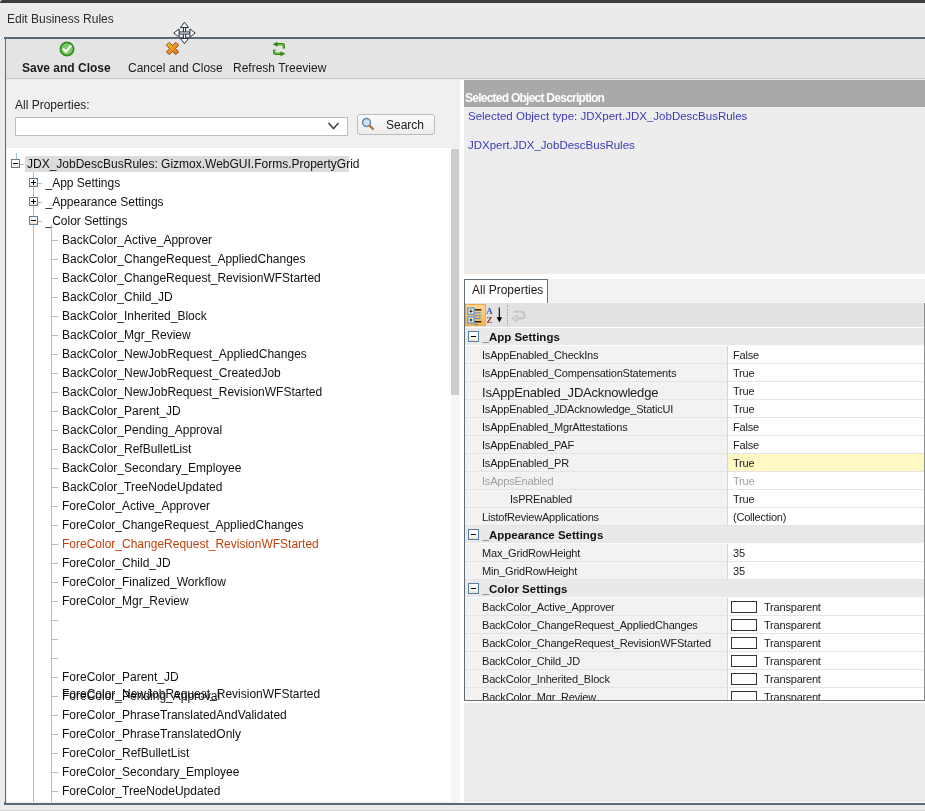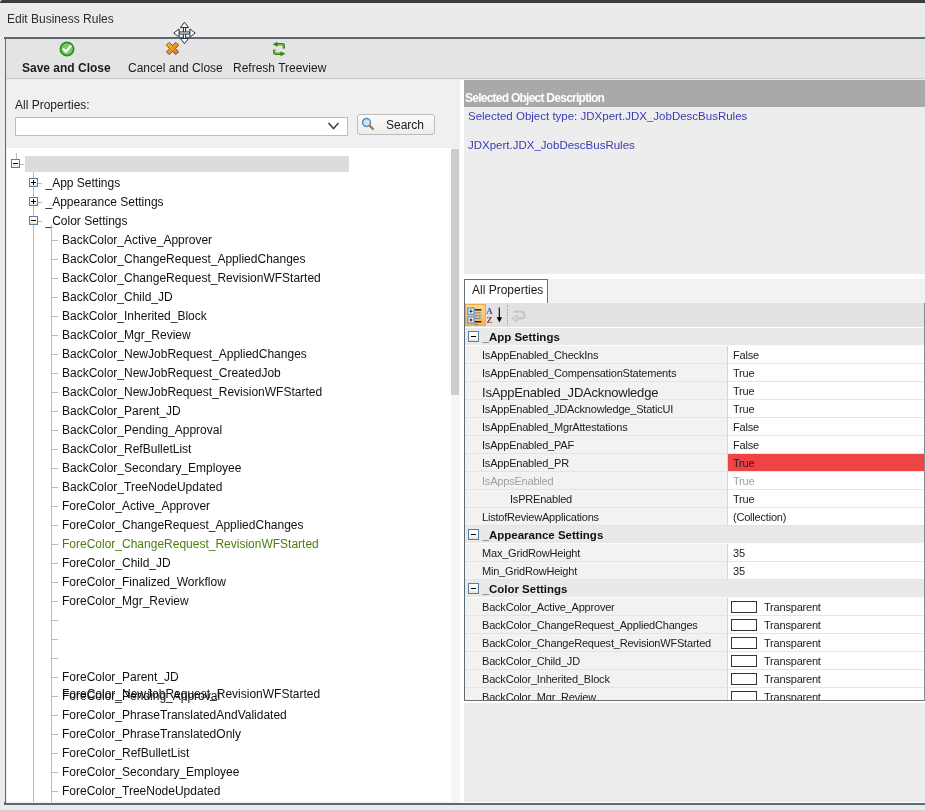--- a/index.html
+++ b/index.html
@@ -61,20 +61,21 @@
   <line x1="8.5" y1="8.5" x2="12" y2="12" stroke="#b07838" stroke-width="2.4" stroke-linecap="round"></line>
 </svg>
 <div class="txt" style="left:386px;top:118px;font-size:12px;color:#222;">Search</div>
 
 <div class="abs" style="left:7px;top:148px;width:453px;height:654px;background:#fff;overflow:hidden;" id="treebox">
 <div class="abs" style="left:444px;top:0;width:9px;height:654px;background:#f6f6f6;"></div>
 <div class="abs" style="left:444px;top:1px;width:8px;height:246px;background:#cdcdcd;"></div>
 <div class="abs" style="left:8.5px;top:5px;width:1px;height:6px;background:#a8bed2;"></div>
 <div class="abs" style="left:13px;top:15.5px;width:4px;height:1px;background:#a8bed2;"></div>
 <div class="abs" style="left:18px;top:7.5px;width:324px;height:16px;background:#dcdcdc;"></div>
+<div class="txt" style="left:20px;top:9px;font-size:12px;color:#111;">JDX_JobDescBusRules: Gizmox.WebGUI.Forms.PropertyGrid</div>
 <div class="abs" style="left:4.0px;top:11.0px;width:9px;height:9px;border:1px solid #5b7e9e;background:linear-gradient(180deg,#ffffff 55%,#ecdfc4 100%);"></div>
     <div class="abs" style="left:6.0px;top:15.0px;width:5px;height:1px;background:#000;"></div>
 <div class="abs" style="left:26px;top:24px;width:1px;height:630px;background:#a8bed2;"></div>
 <div class="abs" style="left:30px;top:34.5px;width:5px;height:1px;background:#a8bed2;"></div>
 <div class="txt" style="left:38.5px;top:28.0px;font-size:12px;color:#111;">_App Settings</div>
 <div class="abs" style="left:21.5px;top:30.0px;width:9px;height:9px;border:1px solid #5b7e9e;background:linear-gradient(180deg,#ffffff 55%,#ecdfc4 100%);"></div>
     <div class="abs" style="left:23.5px;top:34.0px;width:5px;height:1px;background:#000;"></div>
     <div class="abs" style="left:25.5px;top:32.0px;width:1px;height:5px;background:#000;"></div>
 <div class="abs" style="left:30px;top:53.5px;width:5px;height:1px;background:#a8bed2;"></div>
 <div class="txt" style="left:38.5px;top:47.0px;font-size:12px;color:#111;">_Appearance Settings</div>
@@ -112,21 +113,21 @@
 <div class="txt" style="left:55px;top:294.0px;font-size:12px;color:#111;">BackColor_RefBulletList</div>
 <div class="abs" style="left:44px;top:319.5px;width:7px;height:1px;background:#a8bed2;"></div>
 <div class="txt" style="left:55px;top:313.0px;font-size:12px;color:#111;">BackColor_Secondary_Employee</div>
 <div class="abs" style="left:44px;top:338.5px;width:7px;height:1px;background:#a8bed2;"></div>
 <div class="txt" style="left:55px;top:332.0px;font-size:12px;color:#111;">BackColor_TreeNodeUpdated</div>
 <div class="abs" style="left:44px;top:357.5px;width:7px;height:1px;background:#a8bed2;"></div>
 <div class="txt" style="left:55px;top:351.0px;font-size:12px;color:#111;">ForeColor_Active_Approver</div>
 <div class="abs" style="left:44px;top:376.5px;width:7px;height:1px;background:#a8bed2;"></div>
 <div class="txt" style="left:55px;top:370.0px;font-size:12px;color:#111;">ForeColor_ChangeRequest_AppliedChanges</div>
 <div class="abs" style="left:44px;top:395.5px;width:7px;height:1px;background:#a8bed2;"></div>
-<div class="txt" style="left:55px;top:389.0px;font-size:12px;color:#4d7c0f;">ForeColor_ChangeRequest_RevisionWFStarted</div>
+<div class="txt" style="left:55px;top:389.0px;font-size:12px;color:#c2410c;">ForeColor_ChangeRequest_RevisionWFStarted</div>
 <div class="abs" style="left:44px;top:414.5px;width:7px;height:1px;background:#a8bed2;"></div>
 <div class="txt" style="left:55px;top:408.0px;font-size:12px;color:#111;">ForeColor_Child_JD</div>
 <div class="abs" style="left:44px;top:433.5px;width:7px;height:1px;background:#a8bed2;"></div>
 <div class="txt" style="left:55px;top:427.0px;font-size:12px;color:#111;">ForeColor_Finalized_Workflow</div>
 <div class="abs" style="left:44px;top:452.5px;width:7px;height:1px;background:#a8bed2;"></div>
 <div class="txt" style="left:55px;top:446.0px;font-size:12px;color:#111;">ForeColor_Mgr_Review</div>
 <div class="abs" style="left:44px;top:471.5px;width:7px;height:1px;background:#a8bed2;"></div>
 <div class="abs" style="left:44px;top:490.5px;width:7px;height:1px;background:#a8bed2;"></div>
 <div class="abs" style="left:44px;top:509.5px;width:7px;height:1px;background:#a8bed2;"></div>
 <div class="txt" style="left:55px;top:503.0px;font-size:12px;color:#111;margin-top:36px;">ForeColor_NewJobRequest_RevisionWFStarted</div>
@@ -220,21 +221,21 @@
 <div style="position:relative;height:18px;background:#fff;border-bottom:1px solid #e4e4e4;">
 <div class="abs" style="left:0;top:0;width:263px;height:17px;background:#f2f2f2;border-right:1px solid #d4d4d4;"></div>
 <div class="txt" style="left:17px;top:2.5px;font-size:11px;letter-spacing:-0.2px;color:#1b1b1b;">IsAppEnabled_MgrAttestations</div>
 <div class="txt" style="left:268px;top:2.5px;font-size:11px;letter-spacing:-0.2px;color:#1b1b1b;">False</div>
 </div>
 <div style="position:relative;height:18px;background:#fff;border-bottom:1px solid #e4e4e4;">
 <div class="abs" style="left:0;top:0;width:263px;height:17px;background:#f2f2f2;border-right:1px solid #d4d4d4;"></div>
 <div class="txt" style="left:17px;top:2.5px;font-size:11px;letter-spacing:-0.2px;color:#1b1b1b;">IsAppEnabled_PAF</div>
 <div class="txt" style="left:268px;top:2.5px;font-size:11px;letter-spacing:-0.2px;color:#1b1b1b;">False</div>
 </div>
-<div style="position:relative;height:18px;background:#ef4444;border-bottom:1px solid #e4e4e4;">
+<div style="position:relative;height:18px;background:#fef9c3;border-bottom:1px solid #e4e4e4;">
 <div class="abs" style="left:0;top:0;width:263px;height:17px;background:#f2f2f2;border-right:1px solid #d4d4d4;"></div>
 <div class="txt" style="left:17px;top:2.5px;font-size:11px;letter-spacing:-0.2px;color:#1b1b1b;">IsAppEnabled_PR</div>
 <div class="txt" style="left:268px;top:2.5px;font-size:11px;letter-spacing:-0.2px;color:#1b1b1b;">True</div>
 </div>
 <div style="position:relative;height:18px;background:#fff;border-bottom:1px solid #e4e4e4;">
 <div class="abs" style="left:0;top:0;width:263px;height:17px;background:#f2f2f2;border-right:1px solid #d4d4d4;"></div>
 <div class="txt" style="left:17px;top:2.5px;font-size:11px;letter-spacing:-0.2px;color:#9f9f9f;">IsAppsEnabled</div>
 <div class="txt" style="left:268px;top:2.5px;font-size:11px;letter-spacing:-0.2px;color:#9f9f9f;">True</div>
 </div>
 <div style="position:relative;height:18px;background:#fff;border-bottom:1px solid #e4e4e4;">

